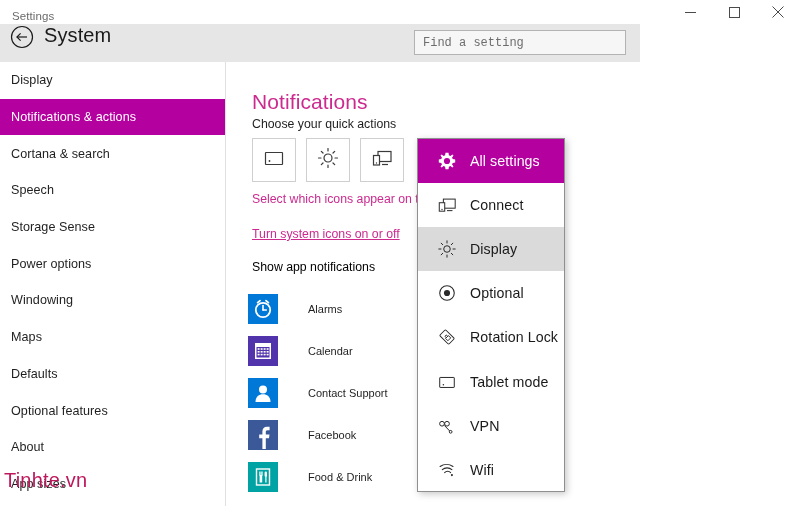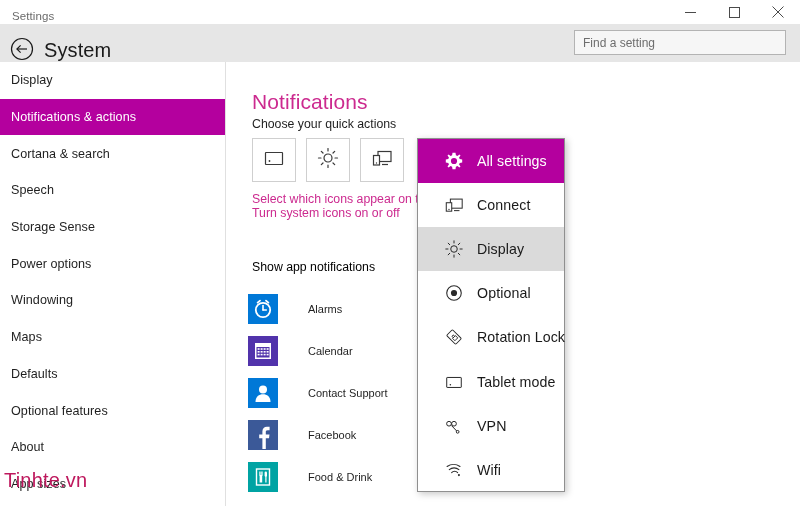--- a/index.html
+++ b/index.html
@@ -32,43 +32,43 @@
   }
   .win-btn {
     width: 44px; height: 24px;
     display: flex; align-items: center; justify-content: center;
   }
   .win-btn svg { display: block; }
 
   
   .header {
     position: absolute; left: 0; top: 24px;
-    width: 800px; height: 38px;
+    width: 640px; height: 38px;
     background: #e6e6e6;
-    display: flex; align-items: flex-end;
+    display: flex; align-items: flex-start;
   }
   .back-btn {
     margin-left: 9px; width: 26px; height: 26px;
     display: flex; align-items: center; justify-content: center;
   }
   .header-title {
     font-size: 20px; color: #1a1a1a;
     margin-left: 9px; font-weight: 400;
     letter-spacing: .1px;
   }
   .search-box {
     position: absolute; right: 14px; top: 6px;
     width: 212px; height: 25px;
     background: #f6f6f6;
     border: 1px solid #b3b3b3;
     display: flex; align-items: center;
   }
   .search-input {
     border: none; outline: none; background: transparent;
-    font-family: Liberation Sans, sans-serif;
+    font-family: Liberation Mono, monospace;
     font-size: 12px; color: #7f1d1d;
     padding-left: 8px; width: 100%;
   }
   .search-input::placeholder { color: #6d6d6d; opacity: 1; }
 
   
   .sidebar {
     position: absolute; left: 0; top: 62px;
     width: 225px; height: 444px;
     background: #ffffff;
@@ -121,21 +121,21 @@
     width: 44px; height: 44px;
     border: 1px solid #cfcfcf; background: #ffffff;
     display: flex; align-items: center; justify-content: center;
   }
   .link {
     position: absolute; left: 26px;
     font-size: 12.3px; color: #cc2a8f;
     white-space: nowrap;
   }
   .link.l1 { top: 130px; }
-  .link.l2 { top: 144px; }
+  .link.l2 { top: 165px; text-decoration: underline; }
 
   .setting-row {
     position: absolute; left: 26px; top: 198px;
     width: 520px;
     display: flex; align-items: center;
   }
   .setting-label { font-size: 12.3px; color: #000000; }
   .toggle-text {
     position: absolute; left: 166px;
     font-size: 12.3px; color: #1f1f1f;
@@ -169,21 +169,21 @@
     position: absolute; left: 417px; top: 138px;
     width: 148px; height: 354px;
     background: #ffffff;
     border: 1px solid #8f8f8f;
     box-shadow: 2px 2px 7px rgba(0,0,0,.22);
     z-index: 50;
   }
   .fly-item {
     height: 44.1px;
     display: flex; align-items: center;
-    padding-left: 25px;
+    padding-left: 18px;
     font-size: 14.2px; color: #1a1a1a;
     letter-spacing: .1px;
   }
   .fly-item .fi-icon {
     width: 22px; height: 22px;
     display: flex; align-items: center; justify-content: center;
     flex: 0 0 auto;
   }
   .fly-item .fi-label { margin-left: 12px; white-space: nowrap; }
   .fly-item.accent { background: #b4009e; color: #ffffff; }

